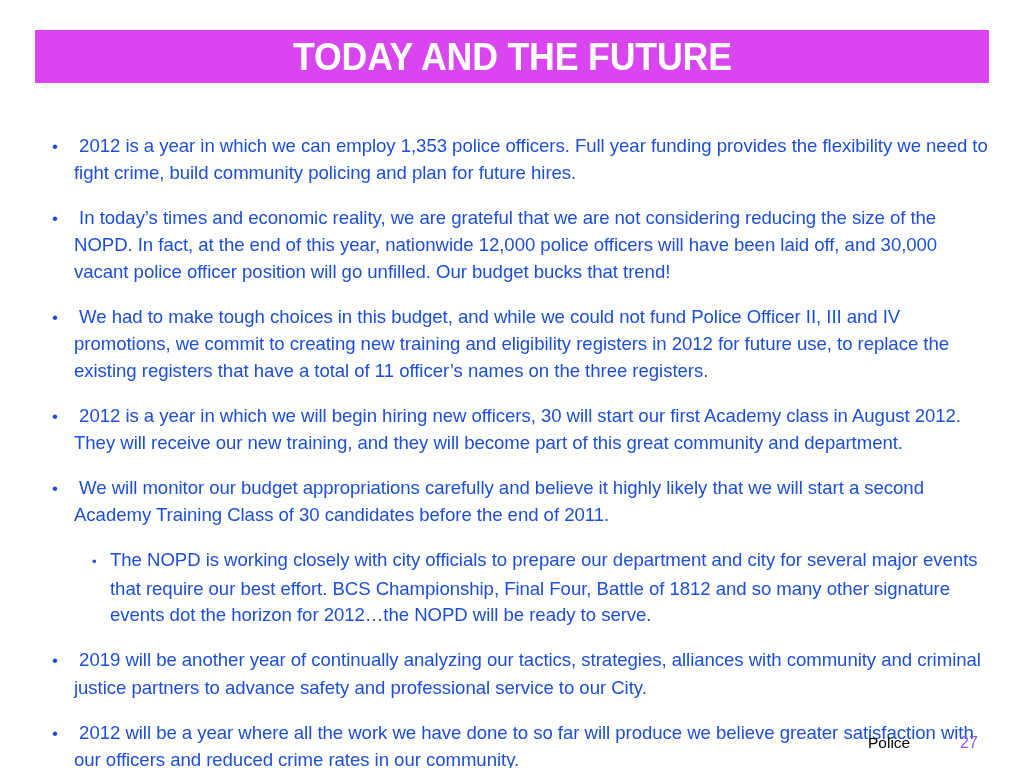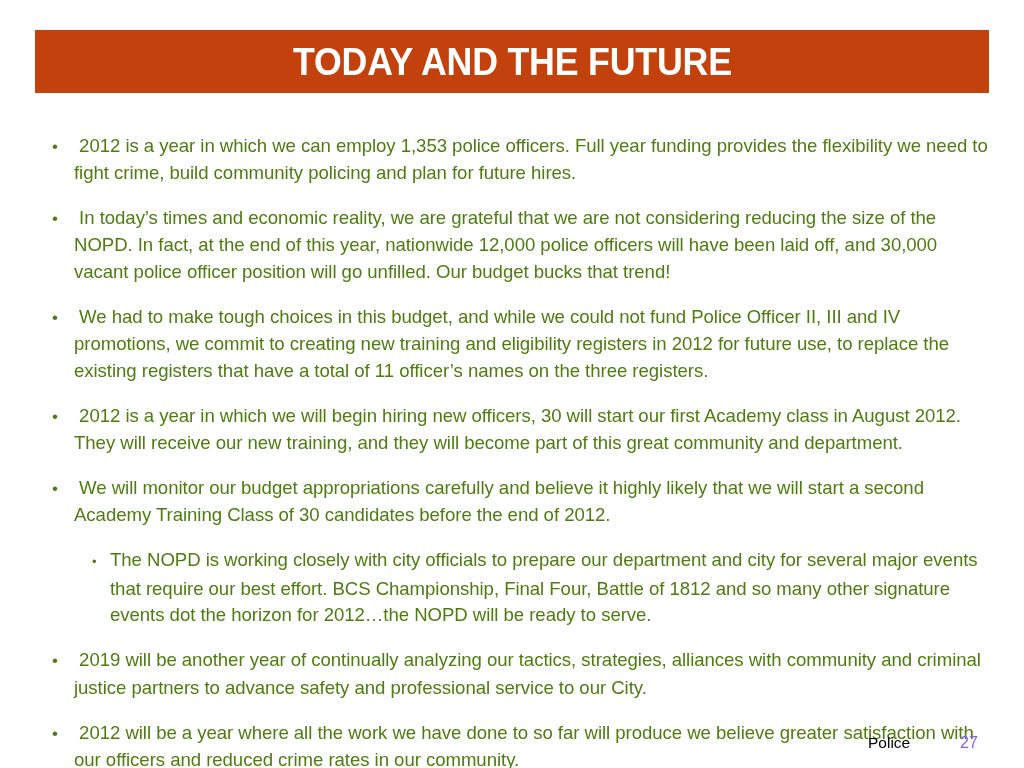--- a/index.html
+++ b/index.html
@@ -16,22 +16,22 @@
     color: #000000;
     -webkit-font-smoothing: antialiased;
   }
 
   
   #title-banner {
     position: absolute;
     left: 35px;
     top: 30px;
     width: 954px;
-    height: 63px;
-    background: #c2410c;
+    height: 53px;
+    background: #d946ef;
     display: flex;
     align-items: center;
     justify-content: center;
     box-sizing: border-box;
   }
   #title-banner .title-text {
     color: #FFFFFF;
     font-family: "Liberation Sans", sans-serif;
     font-weight: bold;
     font-size: 38px;
@@ -49,21 +49,21 @@
     left: 52px;
     top: 114px;
     width: 940px;
   }
 
   .bullet-item {
     display: block;
     position: relative;
     font-size: 18.6px;
     line-height: 26.4px;
-    color: #4d7c0f;
+    color: #1d4ed8;
     margin-bottom: 11px;
     padding-left: 22px;
     text-indent: -22px;
     letter-spacing: -0.05px;
   }
   .bullet-item .glyph {
     display: inline-block;
     width: 22px;
     text-indent: 0;
     font-size: 17px;
@@ -126,21 +126,21 @@
 
   <p class="bullet-item">
     <span class="glyph">•</span><span class="btext">  We had to make tough choices in this budget, and while we could not fund Police Officer II, III and IV promotions, we commit to creating new training and eligibility registers in 2012 for future use, to replace the existing registers that have a total of 11 officer’s names on the three registers.</span>
   </p>
 
   <p class="bullet-item">
     <span class="glyph">•</span><span class="btext">   2012 is a year in which we will begin hiring new officers, 30 will start our first Academy class in August 2012. They will receive our new training, and they will become part of this great community and department.</span>
   </p>
 
   <p class="bullet-item">
-    <span class="glyph">•</span><span class="btext">  We will monitor our budget appropriations carefully and believe it highly likely that we will start a second Academy Training Class of 30 candidates before the end of 2012.</span>
+    <span class="glyph">•</span><span class="btext">  We will monitor our budget appropriations carefully and believe it highly likely that we will start a second Academy Training Class of 30 candidates before the end of 2011.</span>
   </p>
 
   <p class="bullet-item compact">
     <span class="glyph">•</span><span class="btext">The NOPD is working closely with city officials to prepare our department and city for several major events that require our best effort.  BCS Championship, Final Four, Battle of 1812 and so many other signature events dot the horizon for 2012…the NOPD will be ready to serve.</span>
   </p>
 
   <p class="bullet-item">
     <span class="glyph">•</span><span class="btext">   2019 will be another year of continually analyzing our tactics, strategies, alliances with community and criminal justice partners to advance safety and professional service to our City.</span>
   </p>
 

